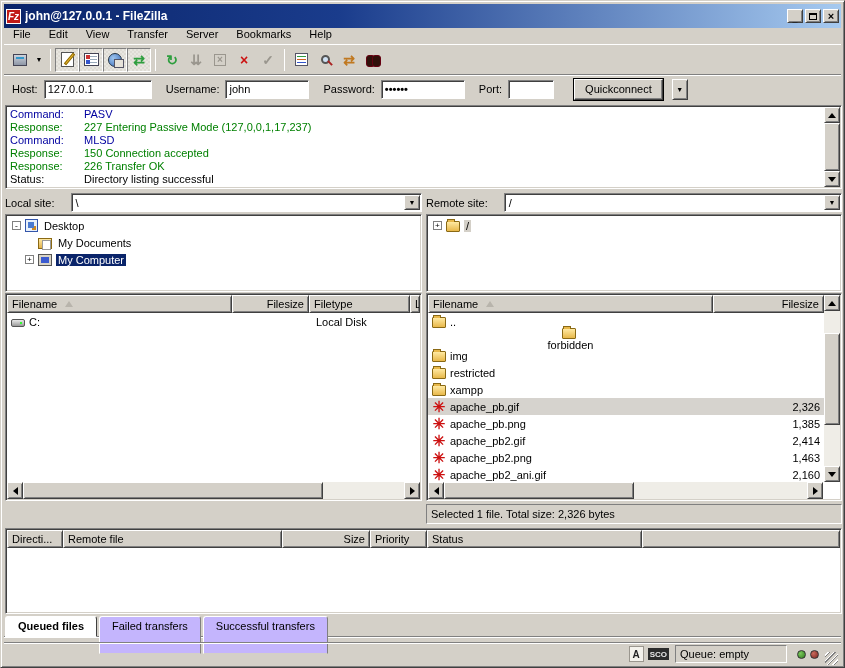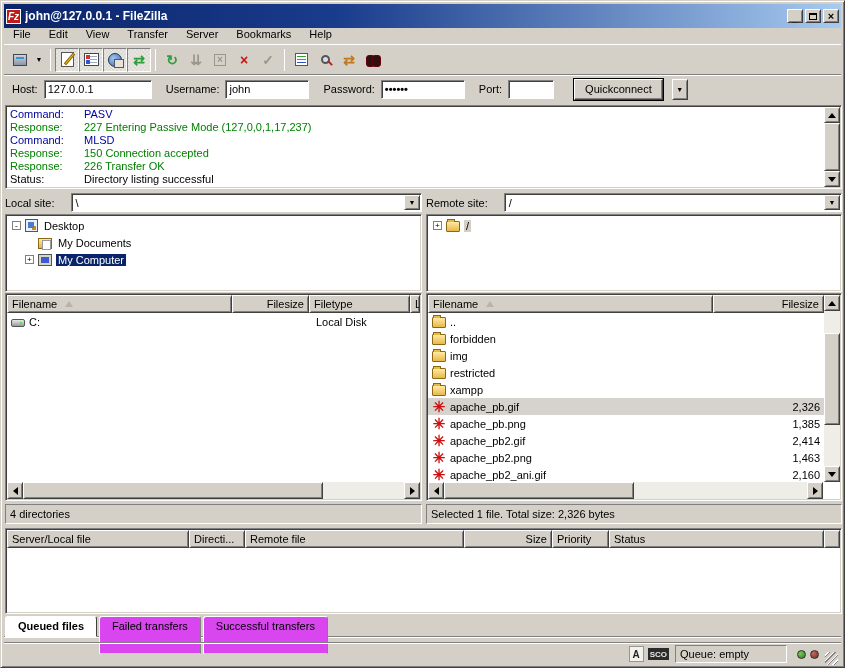--- a/index.html
+++ b/index.html
@@ -143,21 +143,21 @@
 
   
   .pane-status { position:absolute; top:503px; height:20px; border:1px solid; border-color:#808080 #fff #fff #808080;
      display:flex; align-items:center; padding:0 4px; background:#d4d0c8; }
 
   
   .queue { position:absolute; left:4px; top:527px; width:837px; height:86px; }
   .queue-head { position:absolute; left:1px; right:1px; top:1px; height:18px; display:flex; background:#d4d0c8; }
   .queue-body { position:absolute; left:1px; right:1px; top:19px; bottom:1px; background:#fff; }
   .tabs { position:absolute; left:4px; top:615px; height:21px; display:flex; }
-  .tab { height:38px; padding:3px 12px 0; background:#d946ef; border:1px solid; border-color:#fff #808080 #d4d0c8 #fff;
+  .tab { height:38px; padding:3px 12px 0; background:#c4b5fd; border:1px solid; border-color:#fff #808080 #d4d0c8 #fff;
     border-radius:3px 3px 0 0; margin-right:2px; white-space:nowrap; }
   .tab.active { background:#fff; font-weight:bold; height:21px; position:relative; z-index:2;
     border-color:#fff #404040 #fff #fff; }
   .tabs-underline { position:absolute; left:3px; right:3px; top:636px; height:1px; background:#fff; box-shadow:0 -1px 0 #808080; }
 
   
   .statusbar { position:absolute; left:3px; right:3px; top:641px; height:23px;
     border-top:1px solid #808080; box-shadow: inset 0 1px 0 #fff;
     display:flex; align-items:center; justify-content:flex-end; gap:4px; padding:0 3px; }
   .ascii-ind { width:15px; height:16px; background:#f4f2ec; border:1px solid #9a968e; font-size:10px; font-weight:bold;
@@ -411,21 +411,21 @@
     </div>
     <div class="list-body" style="right:17px;">
       <div class="lrow">
         <span class="cell" style="width:285px;">
             <span class="i i-folder"></span>
             <span>..</span>
           </span>
         <span class="cell right" style="flex:1;"></span>
       </div>
       <div class="lrow">
-        <span class="cell" style="width:285px;">
+        <span class="cell" style="width:285px;flex-direction:column;">
             <span class="i i-folder"></span>
             <span>forbidden</span>
           </span>
         <span class="cell right" style="flex:1;"></span>
       </div>
       <div class="lrow">
         <span class="cell" style="width:285px;">
             <span class="i i-folder"></span>
             <span>img</span>
           </span>
@@ -494,32 +494,26 @@
       <div class="sb-btn raised" style="left:0; width:16px; height:17px;">
           <span class="tri left"></span>
         </div>
       <div class="sb-thumb raised" style="left:16px; width:190px; top:0; bottom:0;"></div>
       <div class="sb-btn raised" style="right:0; width:16px; height:17px;">
           <span class="tri right"></span>
         </div>
     </div>
   </div>
 
-  <div class="pane-status" style="left:4px; width:417px;">
-    <span>4 directories</span>
-  </div>
   <div class="pane-status" style="left:425px; width:416px;">
     <span>Selected 1 file. Total size: 2,326 bytes</span>
   </div>
 
   <div class="queue sunken-white">
     <div class="queue-head">
-      <div class="col-h raised" style="width:182px;">
-          <span>Server/Local file</span>
-        </div>
       <div class="col-h raised" style="width:56px;">
           <span>Directi...</span>
         </div>
       <div class="col-h raised" style="width:219px;">
           <span>Remote file</span>
         </div>
       <div class="col-h raised right" style="width:88px;">
           <span>Size</span>
         </div>
       <div class="col-h raised" style="width:57px;">

